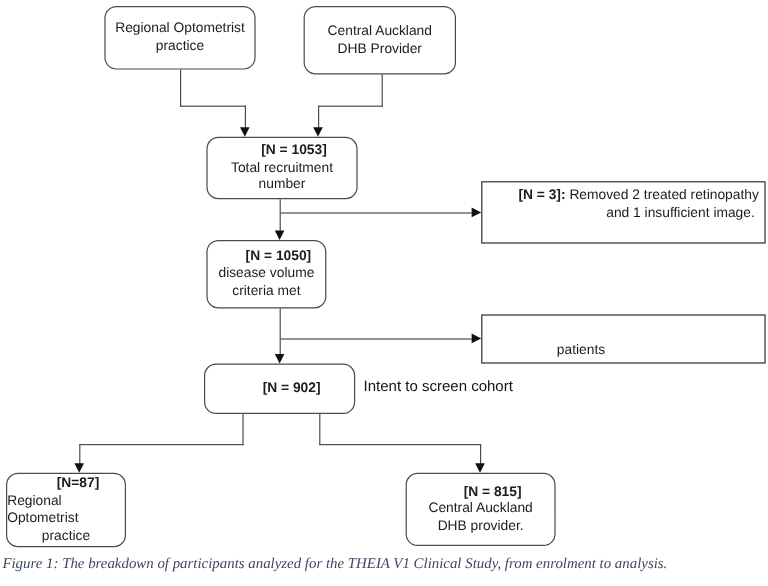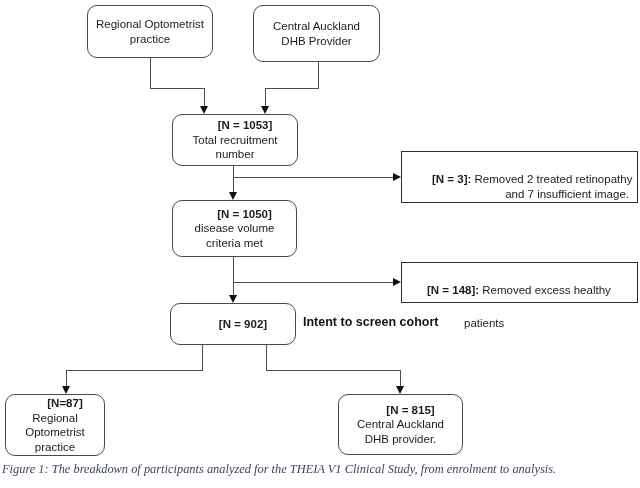--- a/index.html
+++ b/index.html
@@ -5,43 +5,43 @@
   html,body{margin:0;padding:0;background:#ffffff;}
   .stage{
     position:relative;width:640px;height:488px;background:#ffffff;overflow:hidden;
     font-family:"Liberation Sans","DejaVu Sans",sans-serif;color:#1c1c1c;
   }
   
   .rbox{
     position:absolute;box-sizing:border-box;background:#ffffff;
     border:1.4px solid #4a4a4a;border-radius:10px;
     display:flex;flex-direction:column;align-items:center;justify-content:center;
-    text-align:center;font-size:11.5px;line-height:14.5px;
+    font-size:11.5px;line-height:14.5px;
   }
   .bold{font-weight:bold;margin-left:20px;}
   
   .sbox{
     position:absolute;box-sizing:border-box;background:#ffffff;
     border:1.2px solid #2e2e2e;font-size:11.5px;line-height:15px;
-    padding:20px 8px 4px 10px;
+    padding:4px 8px 4px 10px;
   }
   .sline1{white-space:nowrap;}
   .s-right{text-align:right;}
   .s-indent{padding-left:47px;margin-top:18px;}
   
   .vline{position:absolute;width:1.3px;background:#4d4d4d;}
   .hline{position:absolute;height:1.3px;background:#4d4d4d;}
   .ah-down{position:absolute;width:0;height:0;
     border-left:4.5px solid transparent;border-right:4.5px solid transparent;
     border-top:8px solid #111111;}
   .ah-right{position:absolute;width:0;height:0;
     border-top:4.5px solid transparent;border-bottom:4.5px solid transparent;
     border-left:8px solid #111111;}
   .flow-label{
-    position:absolute;font-weight:bold;font-size:12.5px;color:#141414;white-space:nowrap;
+    position:absolute;font-weight:normal;font-size:12.5px;color:#141414;white-space:nowrap;
   }
   .caption{
     position:absolute;left:2px;top:462px;width:636px;
     font-family:"Liberation Serif","DejaVu Serif",serif;
     font-style:italic;font-size:12.4px;color:#3b4663;white-space:nowrap;
   }
 </style>
 </head>
 <body>
 
@@ -56,21 +56,21 @@
     <div>Central Auckland</div>
     <div>DHB Provider</div>
   </div>
 
   <div class="rbox" style="left:172px;top:114px;width:126px;height:52px;">
     <div class="bold">[N = 1053]</div>
     <div>Total recruitment</div>
     <div>number</div>
   </div>
 
-  <div class="rbox" style="left:172px;top:200px;width:125px;height:57px;">
+  <div class="rbox" style="left:172px;top:200px;width:100px;height:57px;">
     <div class="bold">[N = 1050]</div>
     <div>disease volume</div>
     <div>criteria met</div>
   </div>
 
   <div class="rbox" style="left:170px;top:303px;width:126px;height:42px;">
     <div class="bold">[N = 902]</div>
   </div>
   <div class="flow-label" style="left:303px;top:315px;">Intent to screen cohort</div>
 
@@ -83,27 +83,24 @@
   <div class="rbox" style="left:338px;top:394px;width:125px;height:61px;">
     <div class="bold">[N = 815]</div>
     <div>Central Auckland</div>
     <div>DHB provider.</div>
   </div>
 
   <div class="sbox" style="left:401px;top:151px;width:237px;height:52px;">
     <div class="sline1 s-right">
       <span class="bold">[N = 3]:</span><span> Removed 2 treated retinopathy</span>
     </div>
-    <div class="s-right">and 7 insufficient image.</div>
+    <div class="s-right">and 1 insufficient image.</div>
   </div>
 
   <div class="sbox" style="left:401px;top:262px;width:237px;height:41px;padding-left:5px;">
-    <div class="sline1">
-      <span class="bold">[N = 148]:</span><span> Removed excess healthy</span>
-    </div>
     <div class="s-indent" style="padding-left:57px;">patients</div>
   </div>
 
   <div class="vline" style="left:150px;top:58px;height:31px;"></div>
   <div class="hline" style="left:150px;top:88px;width:55px;"></div>
   <div class="vline" style="left:204px;top:88px;height:19px;"></div>
   <div class="ah-down" style="left:200px;top:106px;"></div>
 
   <div class="vline" style="left:318px;top:62px;height:27px;"></div>
   <div class="hline" style="left:265px;top:88px;width:54px;"></div>

